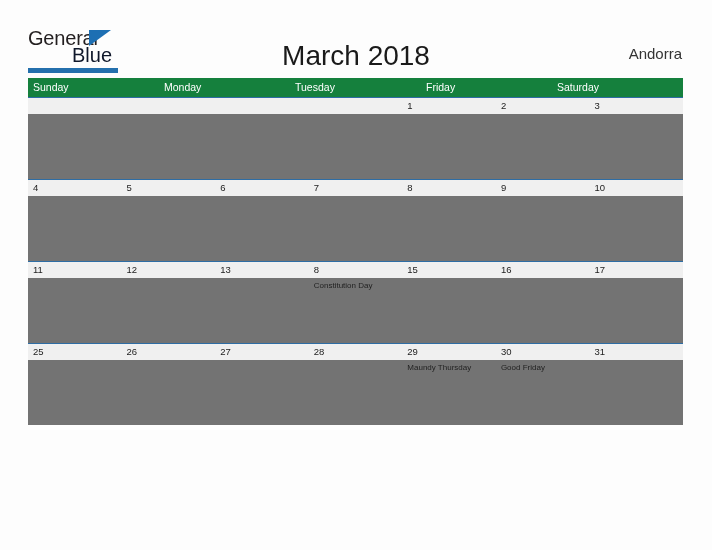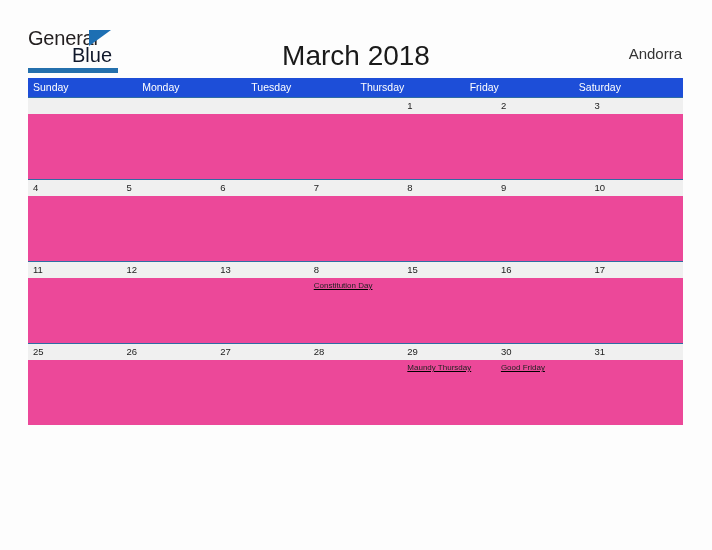--- a/index.html
+++ b/index.html
@@ -98,21 +98,21 @@
   
   .calendar {
     position: absolute;
     left: 28px;
     top: 78px;
     width: 655px;
   }
 
   .weekday-row {
     display: flex;
-    background: #1d4ed8;
+    background: #15803d;
     height: 19px;
   }
   .weekday {
     flex: 1 1 0;
     box-sizing: border-box;
     padding: 3px 0 0 5px;
     font-size: 10.5px;
     line-height: 13px;
     color: #ffffff;
     white-space: nowrap;
@@ -134,23 +134,22 @@
   .cell-num {
     flex: 1 1 0;
     box-sizing: border-box;
     padding: 2px 0 0 5px;
     font-size: 9.5px;
     line-height: 12px;
     color: #222222;
   }
   .week .events-band {
     display: flex;
-    background: #ec4899;
+    background: #737373;
     height: 65px;
-    text-decoration: underline;
   }
   .cell-evt {
     flex: 1 1 0;
     box-sizing: border-box;
     padding: 2px 2px 0 5px;
     font-size: 8px;
     line-height: 11px;
     color: #222222;
     white-space: nowrap;
     overflow: hidden;
@@ -175,21 +174,20 @@
     <div class="country">Andorra</div>
 
   </div>
 
   <div class="calendar">
 
     <div class="weekday-row">
       <div class="weekday">Sunday</div>
       <div class="weekday">Monday</div>
       <div class="weekday">Tuesday</div>
-      <div class="weekday">Thursday</div>
       <div class="weekday">Friday</div>
       <div class="weekday">Saturday</div>
     </div>
 
     <div class="week">
       <div class="dates-band">
         <div class="cell-num"></div>
         <div class="cell-num"></div>
         <div class="cell-num"></div>
         <div class="cell-num"></div>

